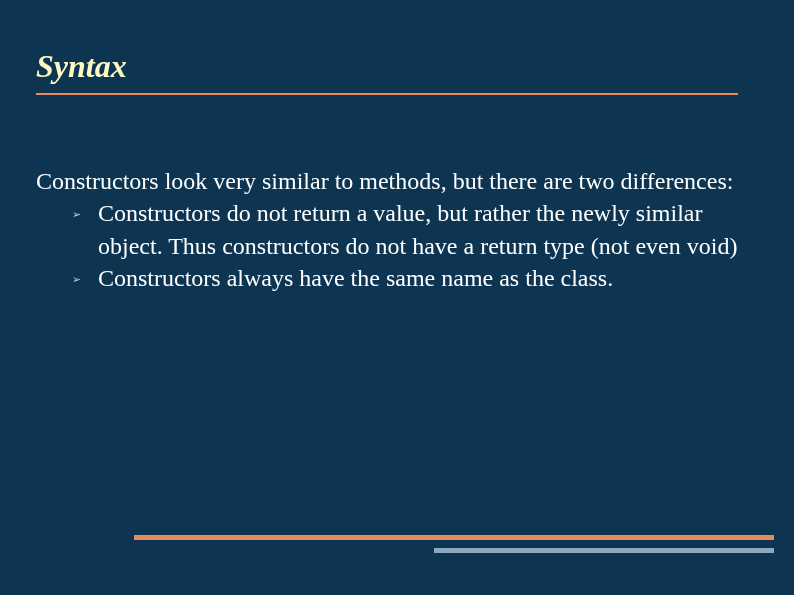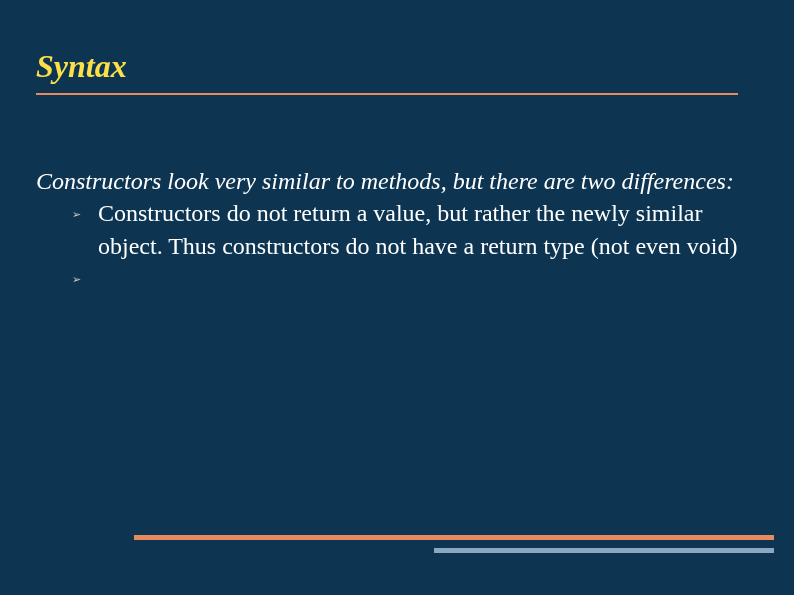--- a/index.html
+++ b/index.html
@@ -14,42 +14,41 @@
     color: #ffffff;
     position: relative;
   }
   .slide {
     width: 100%;
     height: 100%;
     padding: 48px 36px 0 36px;
     position: relative;
   }
   .title {
-    color: #fde047;
+    color: #fef9c3;
     font-style: italic;
     font-weight: bold;
     font-size: 32px;
     margin-bottom: 8px;
   }
   .title-underline {
     width: 702px;
     height: 2px;
     background: #e78a5e;
     margin-left: 0;
     margin-bottom: 70px;
   }
   .content {
     font-size: 24px;
     line-height: 1.35;
     color: #ffffff;
   }
   .intro {
     margin-bottom: 0;
     padding-left: 0;
-    font-style: italic;
   }
   .bullet-list {
     list-style: none;
     padding-left: 36px;
   }
   .bullet-item {
     position: relative;
     padding-left: 26px;
     margin-bottom: 0;
   }
@@ -88,20 +87,21 @@
 
   <div class="content">
     <div class="intro">Constructors look very similar to methods, but there are two differences:</div>
     <ul class="bullet-list">
       <li class="bullet-item">
         <span class="bullet-marker">➢</span>
         <span>Constructors do not return a value, but rather the newly similar object. Thus constructors do not have a return type (not even void)</span>
       </li>
       <li class="bullet-item">
         <span class="bullet-marker">➢</span>
+        <span>Constructors always have the same name as the class.</span>
       </li>
     </ul>
   </div>
 
   <div class="footer-lines">
     <div class="line-top"></div>
     <div class="line-bottom"></div>
   </div>
 </div>
 

